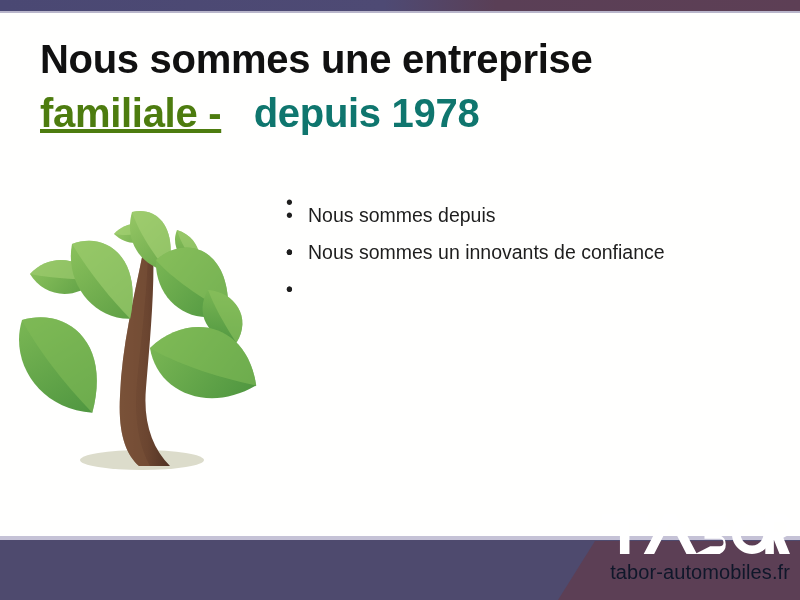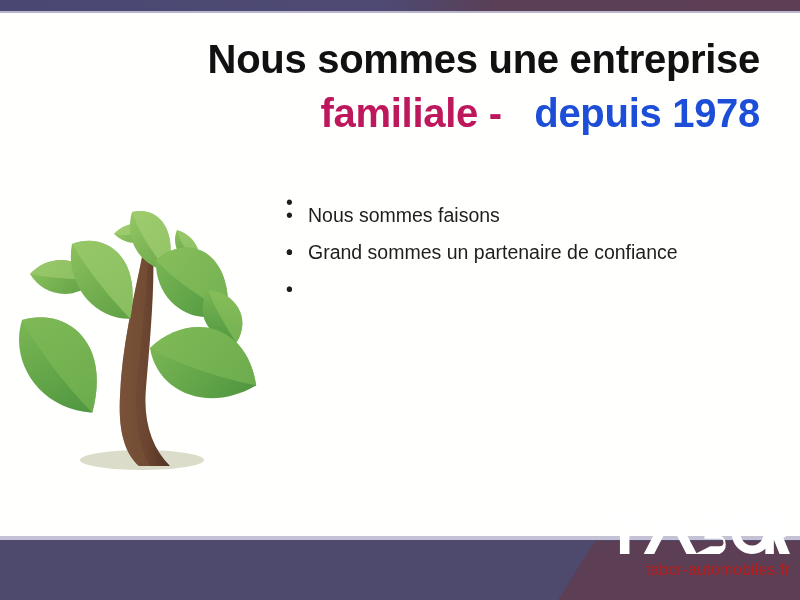--- a/index.html
+++ b/index.html
@@ -34,32 +34,33 @@
     height: 2px;
     background: #b9b6cb;
   }
 
   
   .headline {
     position: absolute;
     top: 32px;
     left: 40px;
     width: 720px;
-    text-align: right;
+    text-align: left;
     font-size: 40px;
     font-weight: bold;
     line-height: 1.35;
     letter-spacing: -0.3px;
     color: #111111;
   }
   .headline .accent {
-    color: #1d4ed8;
+    color: #0f766e;
   }
   .headline .dash {
-    color: #be185d;
+    color: #4d7c0f;
+    text-decoration: underline;
   }
 
   
   .bullets {
     position: absolute;
     top: 190px;
     left: 283px;
     width: 500px;
     margin: 0;
     padding: 0;
@@ -125,22 +126,22 @@
     width: 190px;
     height: 44px;
   }
   .logo-url {
     position: absolute;
     left: 600px;
     top: 561px;
     width: 190px;
     text-align: right;
     padding-right: 4px;
-    font-size: 16px;
-    color: #b91c1c;
+    font-size: 20px;
+    color: #0f172a;
     letter-spacing: 0.1px;
     white-space: nowrap;
   }
 </style>
 </head>
 <body>
 
 <div id="slide">
 
   <div class="top-bar"></div>
@@ -228,31 +229,31 @@
       </g>
     </svg>
   </div>
 
   <ul class="bullets">
     <li>
       <span class="dot">•</span>
     </li>
     <li>
       <span class="dot">•</span>
-      <span>Nous sommes faisons</span>
-    </li>
-    <li>
-      <span class="dot">•</span>
-    </li>
-    <li>
-      <span class="dot">•</span>
-    </li>
-    <li>
-      <span class="dot">•</span>
-      <span>Grand sommes un partenaire de confiance</span>
+      <span>Nous sommes depuis</span>
+    </li>
+    <li>
+      <span class="dot">•</span>
+    </li>
+    <li>
+      <span class="dot">•</span>
+    </li>
+    <li>
+      <span class="dot">•</span>
+      <span>Nous sommes un innovants de confiance</span>
     </li>
     <li>
       <span class="dot">•</span>
     </li>
     <li>
       <span class="dot">•</span>
     </li>
   </ul>
 
   <div class="footer-hairline"></div>

